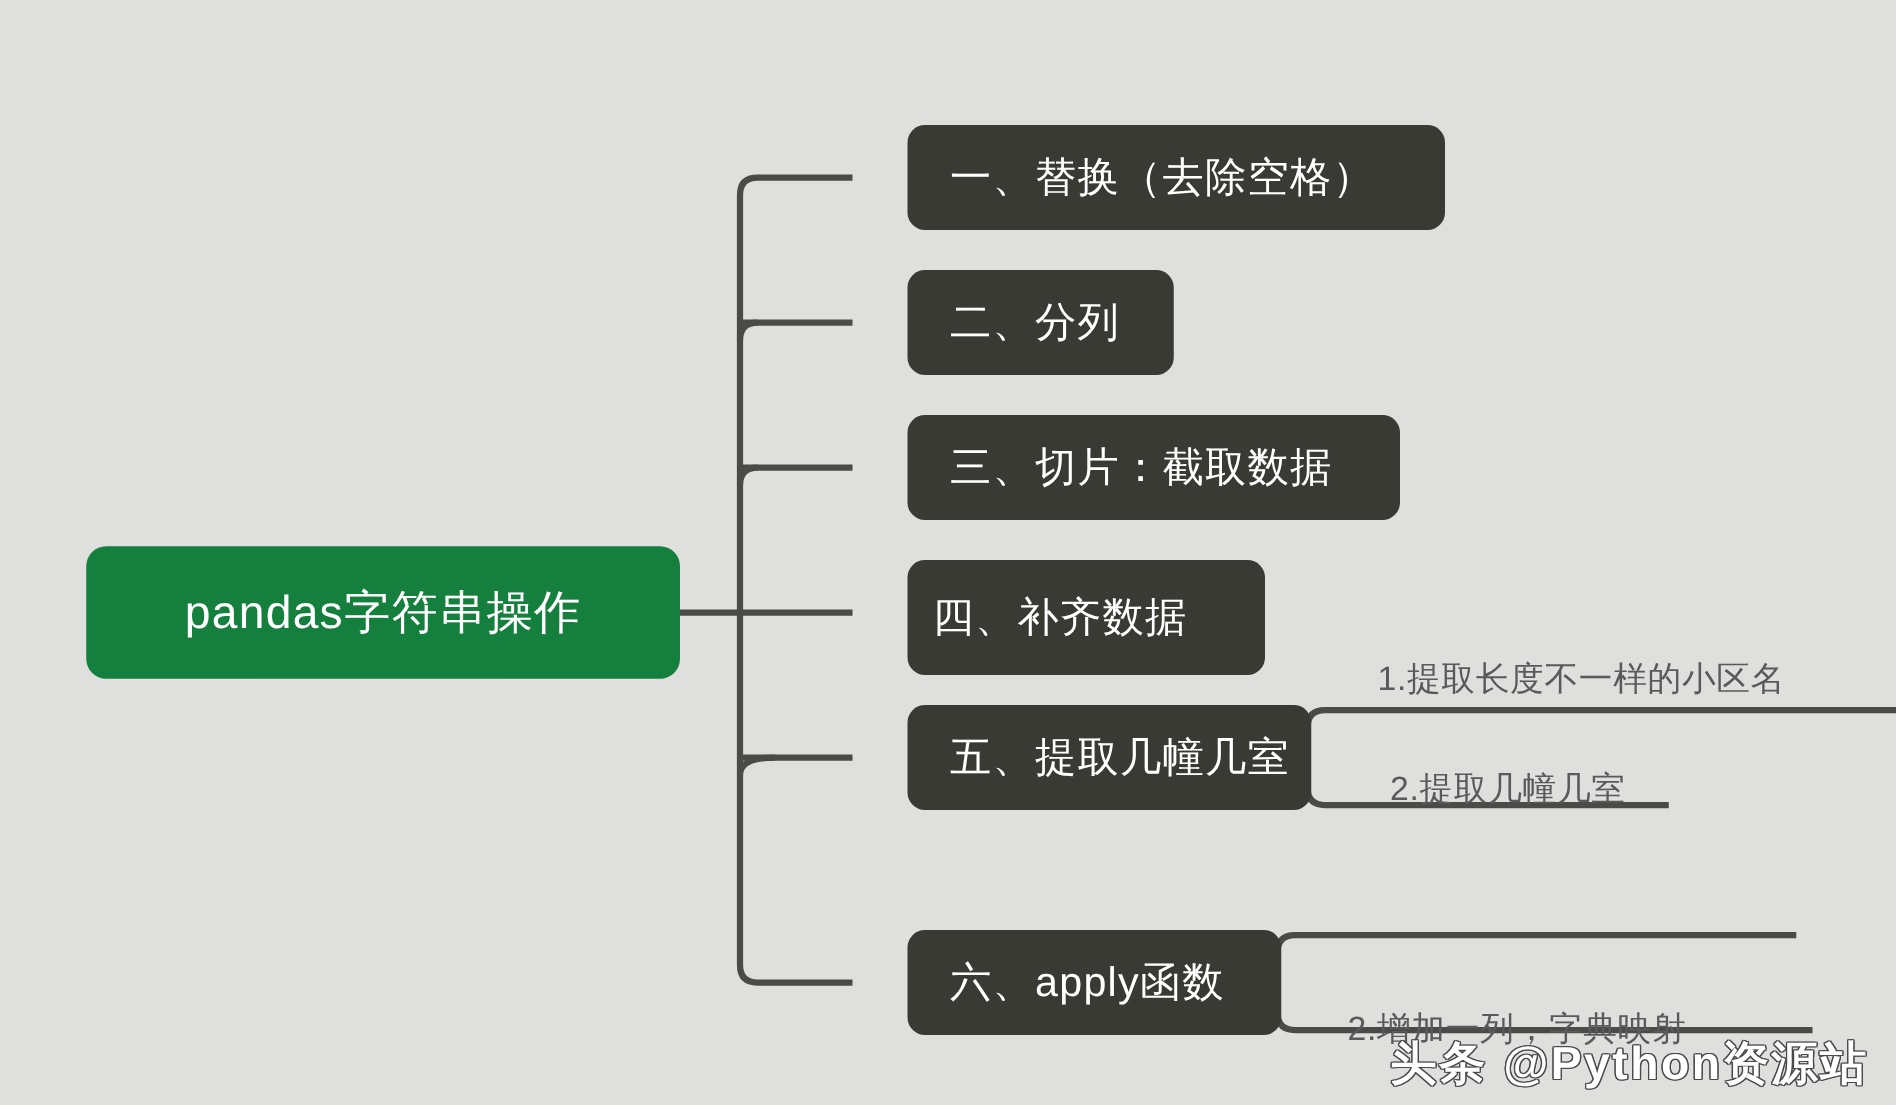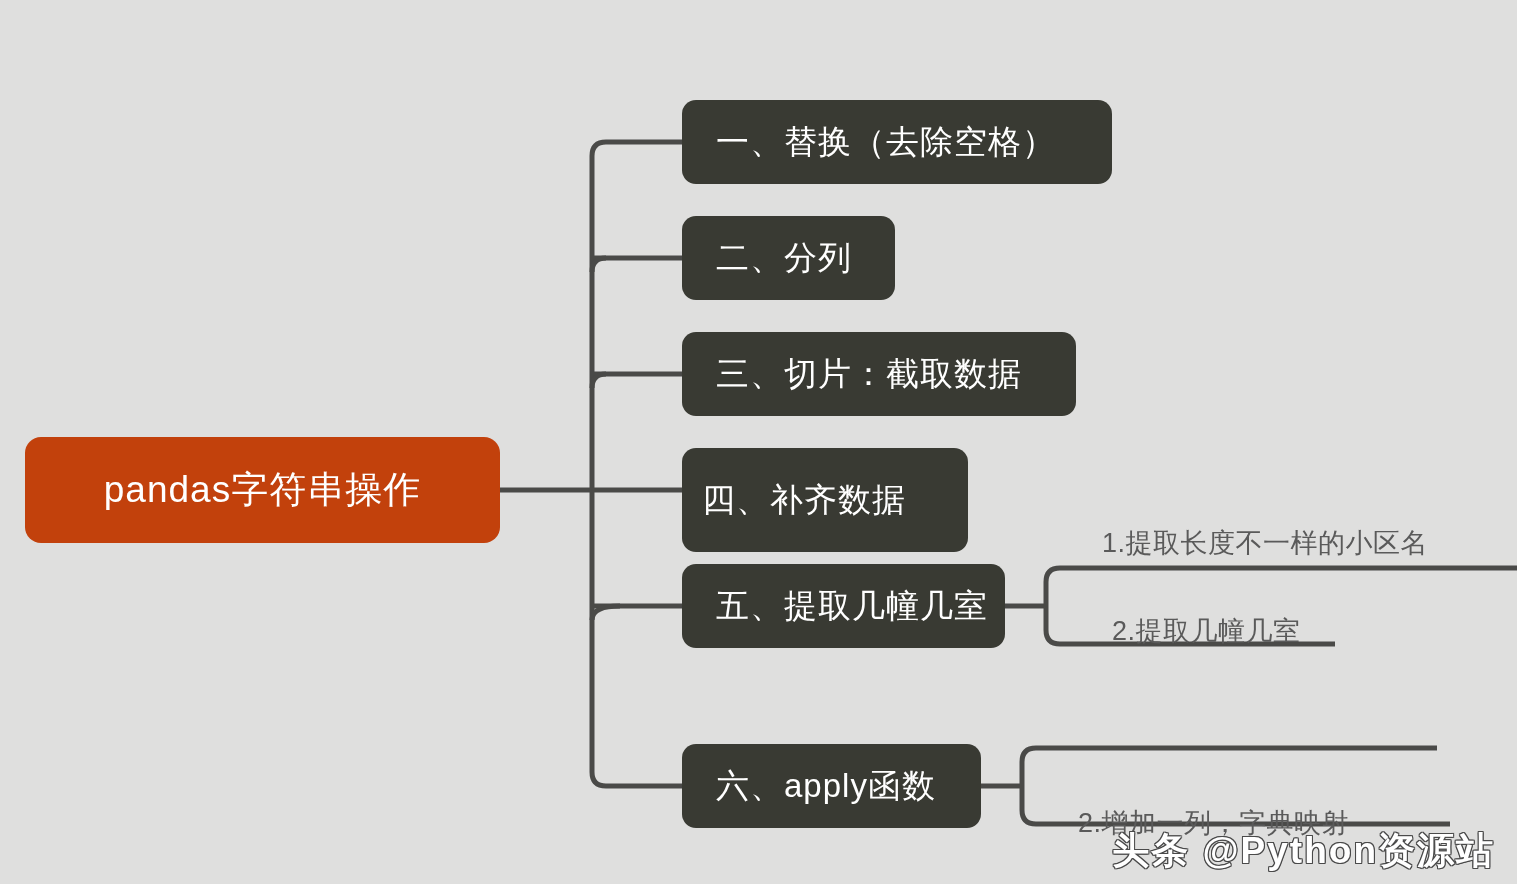--- a/index.html
+++ b/index.html
@@ -28,23 +28,24 @@
 
   
   .node {
     position: absolute;
     display: flex;
     align-items: center;
     box-sizing: border-box;
     border-radius: 14px;
     color: #ffffff;
     white-space: nowrap;
+    margin-left: 44px;
   }
   .node-root {
-    background: #c2410c;
+    background: #15803d;
     border-radius: 16px;
     font-size: 37px;
     letter-spacing: 1px;
     justify-content: center;
   }
   .node-branch {
     background: #393a33;
     font-size: 33px;
     letter-spacing: 1px;
     padding-left: 34px;
@@ -117,21 +118,21 @@
   </div>
 
   <div class="node node-branch" style="left:682px; top:216px; width:213px; height:84px;">
     <span>二、分列</span>
   </div>
 
   <div class="node node-branch" style="left:682px; top:332px; width:394px; height:84px;">
     <span>三、切片：截取数据</span>
   </div>
 
-  <div class="node node-branch" style="left:682px; top:448px; width:286px; height:104px;padding-left:20px;">
+  <div class="node node-branch" style="left:682px; top:448px; width:286px; height:92px;padding-left:20px;">
     <span>四、补齐数据</span>
   </div>
 
   <div class="node node-branch" style="left:682px; top:564px; width:323px; height:84px;">
     <span>五、提取几幢几室</span>
   </div>
 
   <div class="node node-branch" style="left:682px; top:744px; width:299px; height:84px;">
     <span>六、apply函数</span>
   </div>

